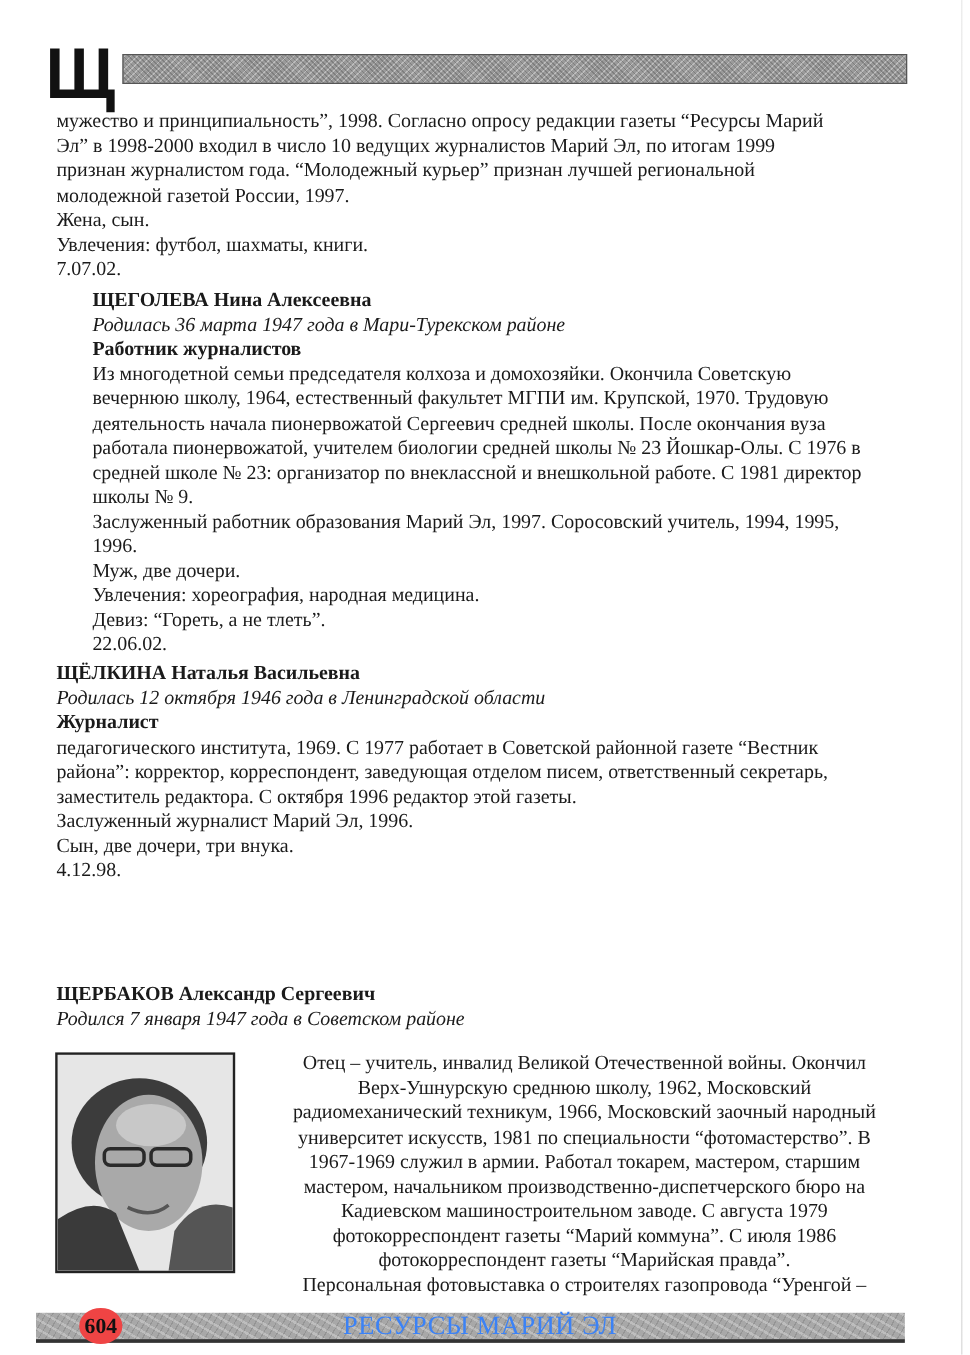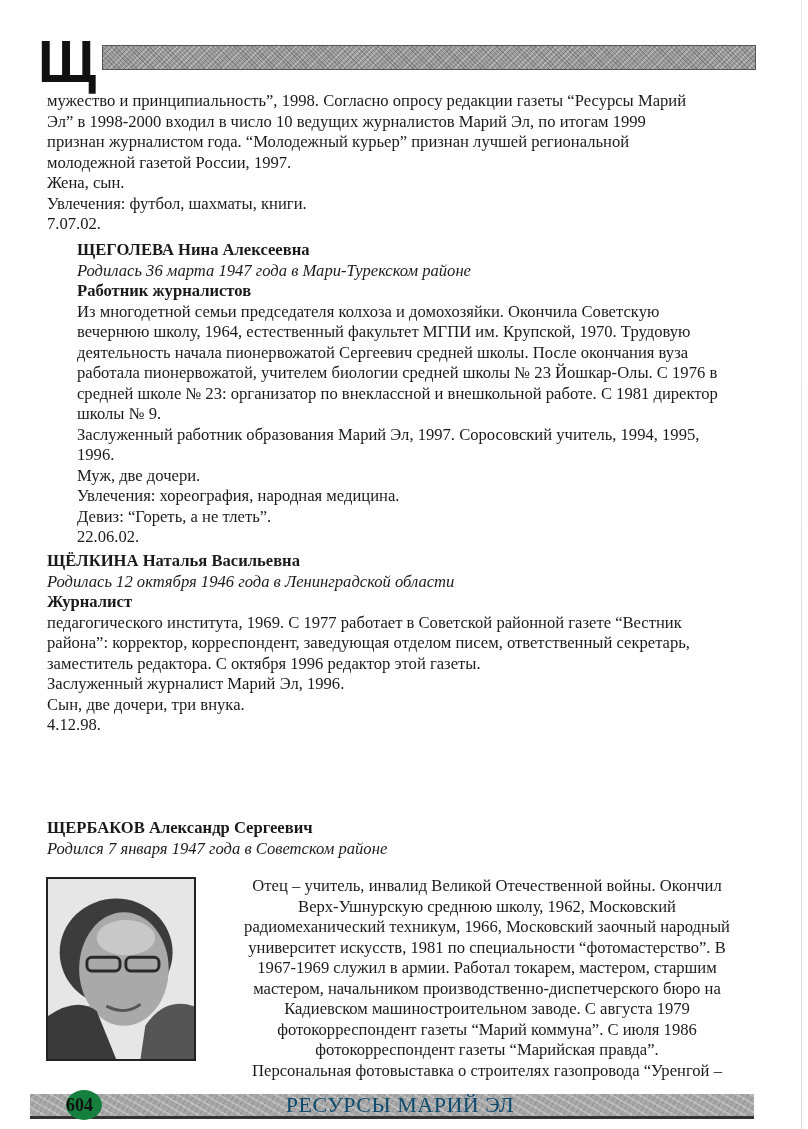--- a/index.html
+++ b/index.html
@@ -55,28 +55,28 @@
     .footer-bar {
       position: absolute; left: 30px; top: 1094px; width: 724px; height: 22px;
       background:
         repeating-linear-gradient(30deg, rgba(255,255,255,0.25) 0 2px, transparent 2px 7px),
         repeating-linear-gradient(-60deg, rgba(0,0,0,0.12) 0 1px, transparent 1px 5px),
         #a8a8a8;
       border-bottom: 3px solid #333;
     }
     .page-num {
       position: absolute; left: 66px; top: 1090px; width: 36px; height: 30px;
-      background: #15803d; border-radius: 50%;
+      background: #ef4444; border-radius: 50%;
       font-family: "Liberation Serif", serif; font-weight: bold; font-size: 18px;
-      line-height: 30px; text-align: left; color: #111;
+      line-height: 30px; text-align: center; color: #111;
     }
     .footer-title {
       position: absolute; left: 0; width: 808px; top: 1092px; text-align: center;
       font-family: "Liberation Serif", serif; font-size: 22px; letter-spacing: 0.5px;
-      color: #0c4a6e; padding-left: 0;
+      color: #3b82f6; padding-left: 0;
     }
     .footer-title span { position: relative; left: -4px; }
   </style>
 </head>
 <body>
 
 <div class="page-edge"></div>
 
 <div class="letter-head">Щ</div>
 <div class="head-bar"></div>

